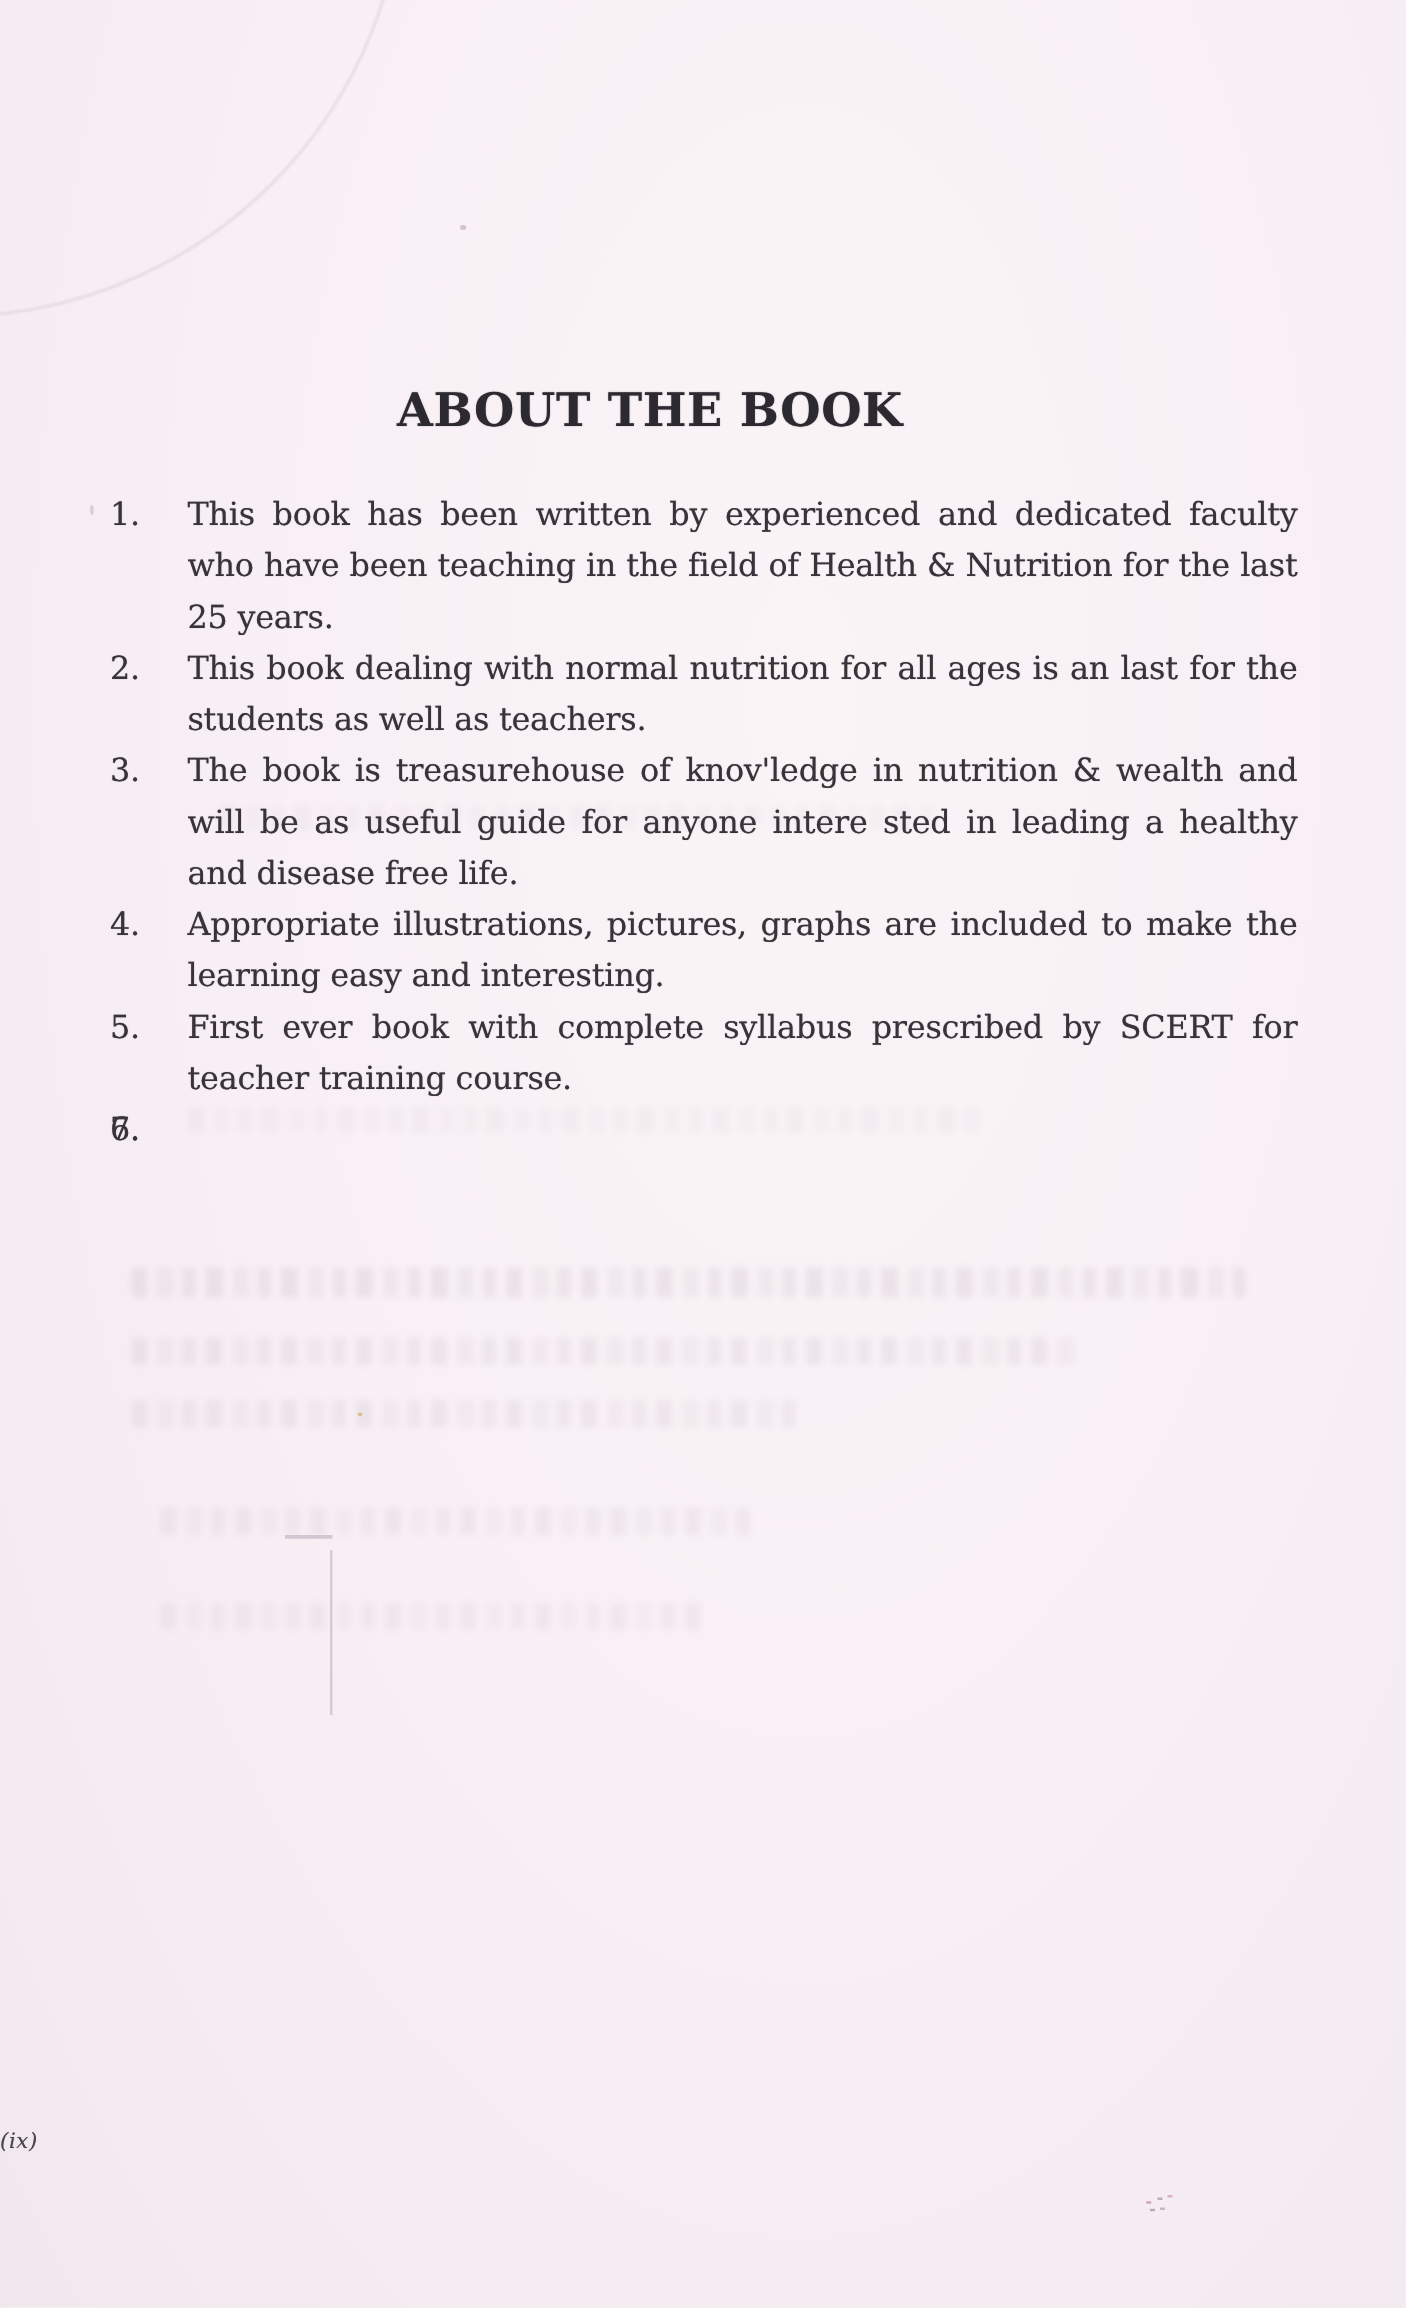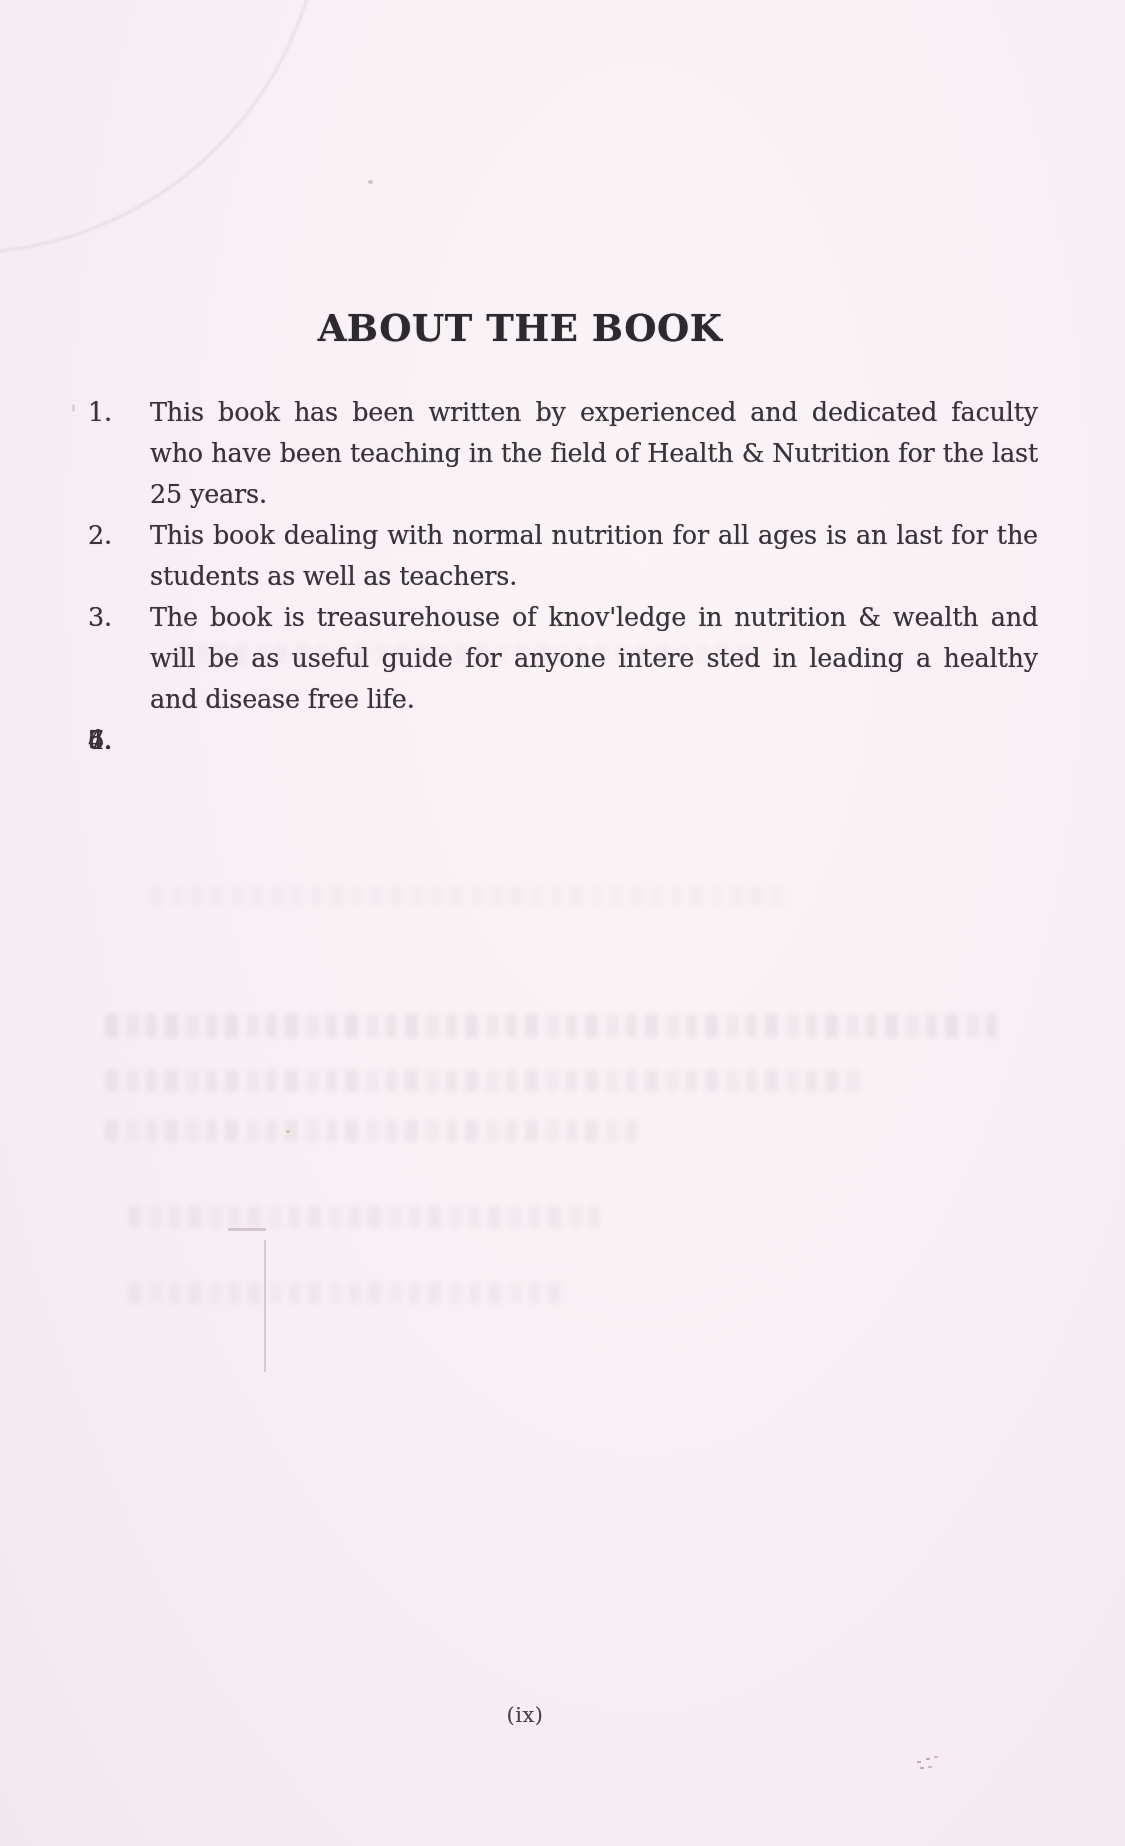--- a/index.html
+++ b/index.html
@@ -122,22 +122,23 @@
   .num {
     position: absolute;
     left: 0;
     top: 0;
   }
   .pagenum {
     position: absolute;
     top: 1703px;
     left: 0;
     width: 1050px;
-    text-align: center;
-    font-size: 21px;
+    text-align: left;
+    font-style: italic;
+    font-size: 17px;
     letter-spacing: 0.5px;
     color: #49434f;
     text-shadow: 0 0 0.6px rgba(73, 67, 79, 0.5);
   }
 </style>
 </head>
 <body>
 
 <div class="page">
 
@@ -156,23 +157,25 @@
     <div class="item">
       <span class="num">2.</span>
       <span class="text">This book dealing with normal nutrition for all ages is an last for the students as well as teachers.</span>
     </div>
     <div class="item">
       <span class="num">3.</span>
       <span class="text">The book is treasurehouse of knov'ledge in nutrition &amp; wealth and will be as useful guide for anyone intere sted in leading a healthy and disease free life.</span>
     </div>
     <div class="item">
       <span class="num">4.</span>
+      <span class="text">Appropriate illustrations, pictures, graphs are included to make the learning easy and interesting.</span>
     </div>
     <div class="item">
       <span class="num">5.</span>
+      <span class="text">First ever book with complete syllabus prescribed by SCERT for teacher training course.</span>
     </div>
     <div class="item">
       <span class="num">6.</span>
     </div>
     <div class="item">
       <span class="num">7.</span>
     </div>
   </div>
 
   <div class="ghost g1"></div>

